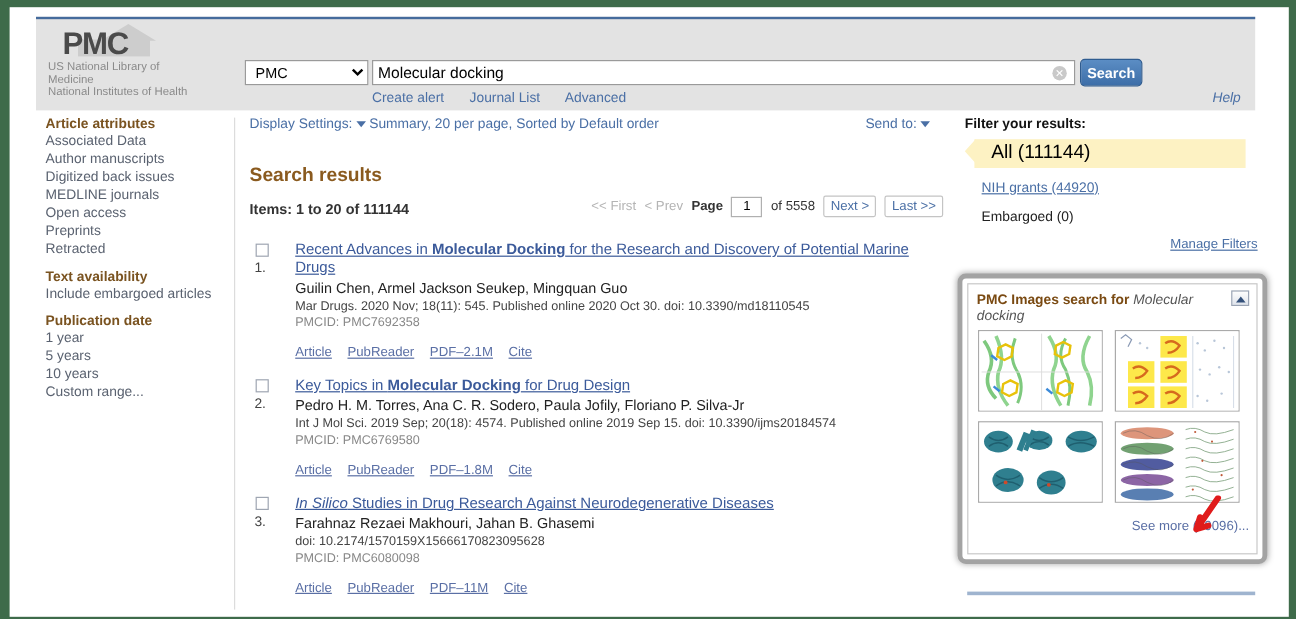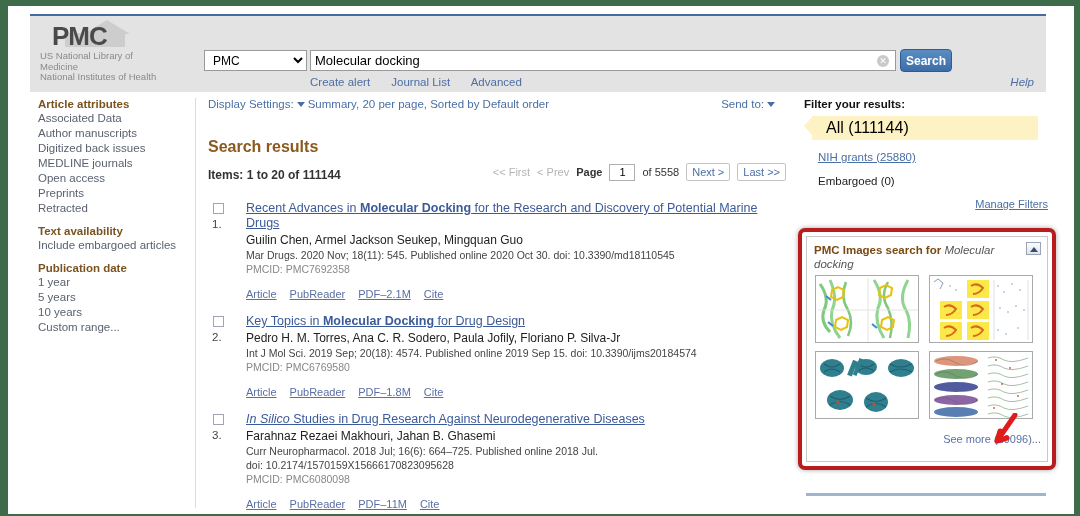--- a/index.html
+++ b/index.html
@@ -219,21 +219,21 @@
   }
   #manage-filters {
     text-align: right; font-size: 11px; margin-top: 2px;
   }
   #manage-filters a { text-decoration: underline; }
 
   
   #images-highlight {
     position: absolute; left: 790px; top: 222px;
     width: 258px; height: 242px;
-    border: 4px solid #b91c1c; border-radius: 7px;
+    border: 4px solid #a3a3a3; border-radius: 7px;
     box-shadow: 0 0 5px rgba(0,0,0,0.35);
     background: #ffffff;
   }
   #images-panel {
     position: absolute; left: 4px; top: 4px;
     width: 242px; height: 226px;
     border: 1px solid #c8c8c8; background: #fff;
     padding: 6px 7px;
   }
   #images-panel-title {
@@ -389,36 +389,35 @@
       <div class="result-links">
         <a>Article</a><a>PubReader</a><a>PDF–1.8M</a><a>Cite</a>
       </div>
     </div>
 
     <div class="result">
       <div class="result-check"></div>
       <div class="result-index">3.</div>
       <div class="result-title"><i>In Silico</i><span> Studies in Drug Research Against Neurodegenerative Diseases</span></div>
       <div class="result-authors">Farahnaz Rezaei Makhouri, Jahan B. Ghasemi</div>
-      <div class="result-meta">Curr Neuropharmacol. 2018 Jul; 16(6): 664–725. Published online 2018 Jul.</div>
       <div class="result-meta">doi: 10.2174/1570159X15666170823095628</div>
       <div class="result-pmcid">PMCID: PMC6080098</div>
       <div class="result-links">
         <a>Article</a><a>PubReader</a><a>PDF–11M</a><a>Cite</a>
       </div>
     </div>
   </div>
 
   <div id="right-sidebar">
     <div id="filter-title">Filter your results:</div>
 
     <div id="filter-all">All (111144)</div>
 
     <div class="filter-row" style="margin-top:10px;">
-      <a style="text-decoration:underline;">NIH grants (25880)</a>
+      <a style="text-decoration:underline;">NIH grants (44920)</a>
     </div>
 
     <div class="filter-row">Embargoed (0)</div>
 
     <div id="manage-filters">
       <a>Manage Filters</a>
     </div>
   </div>
 
   <div id="images-highlight">

